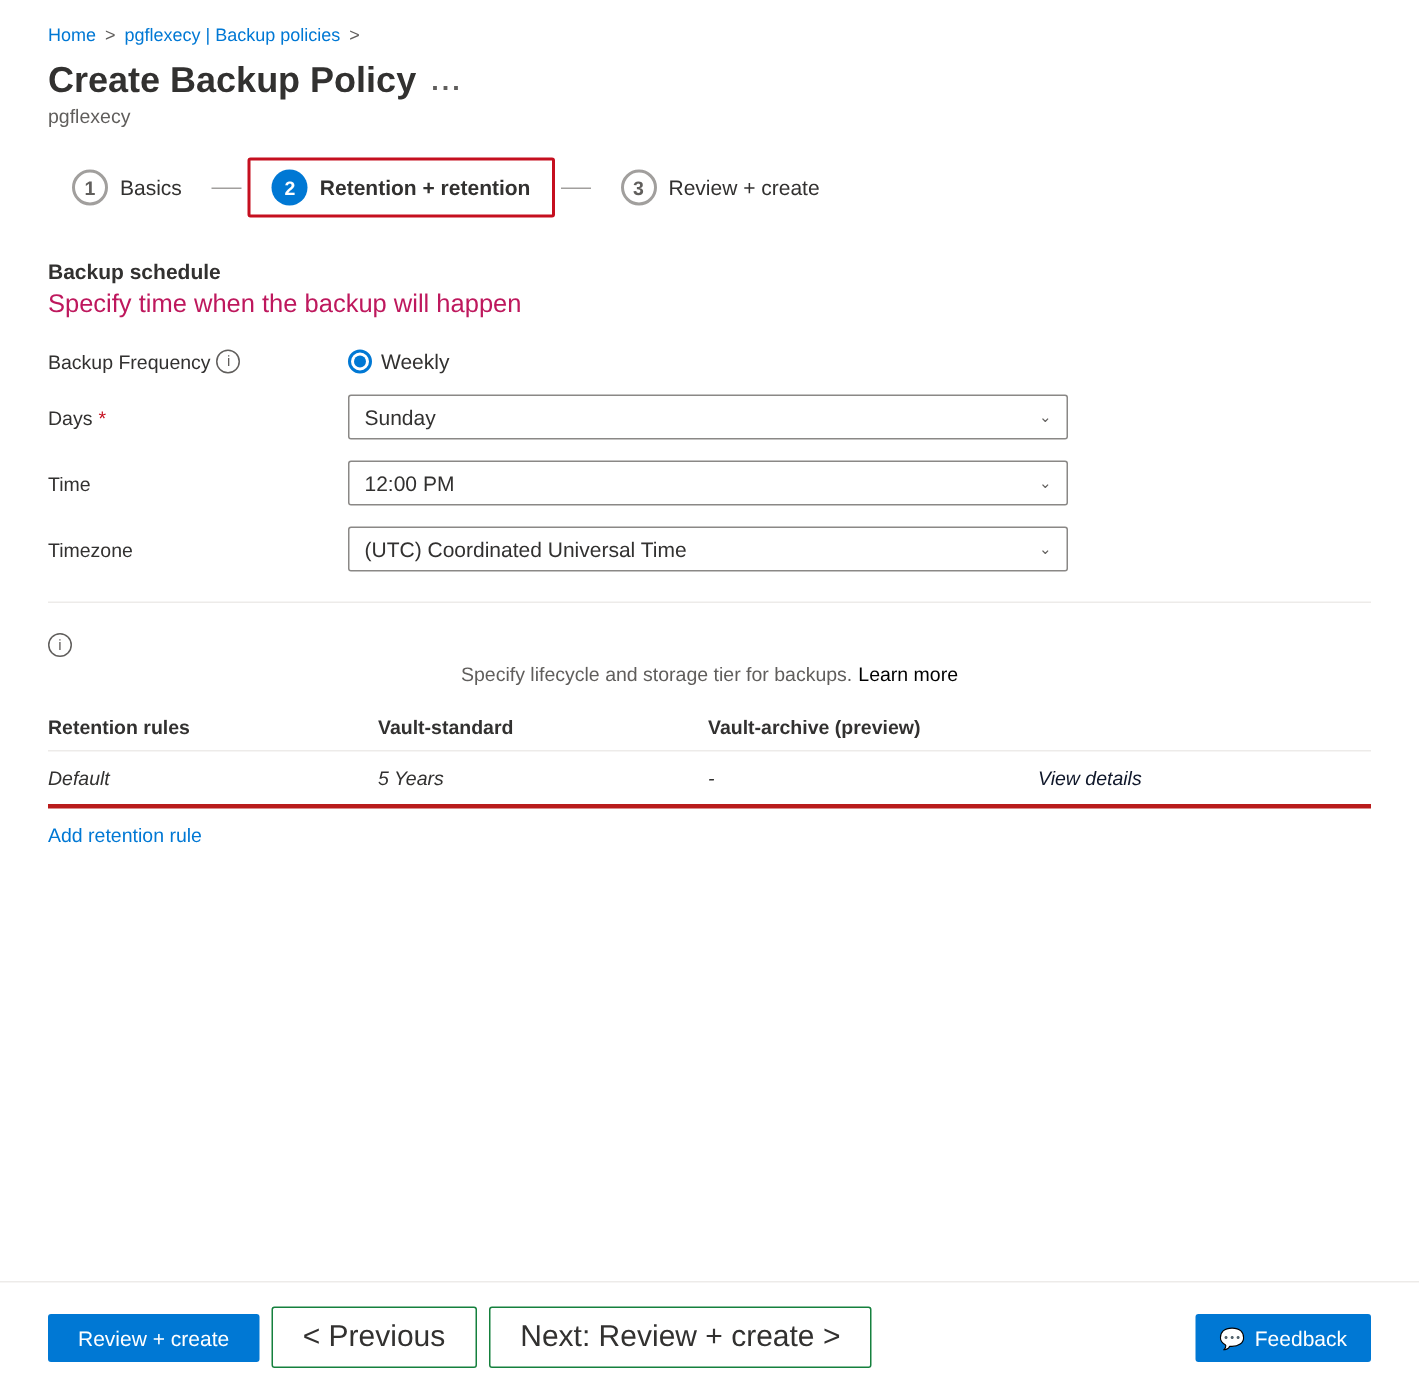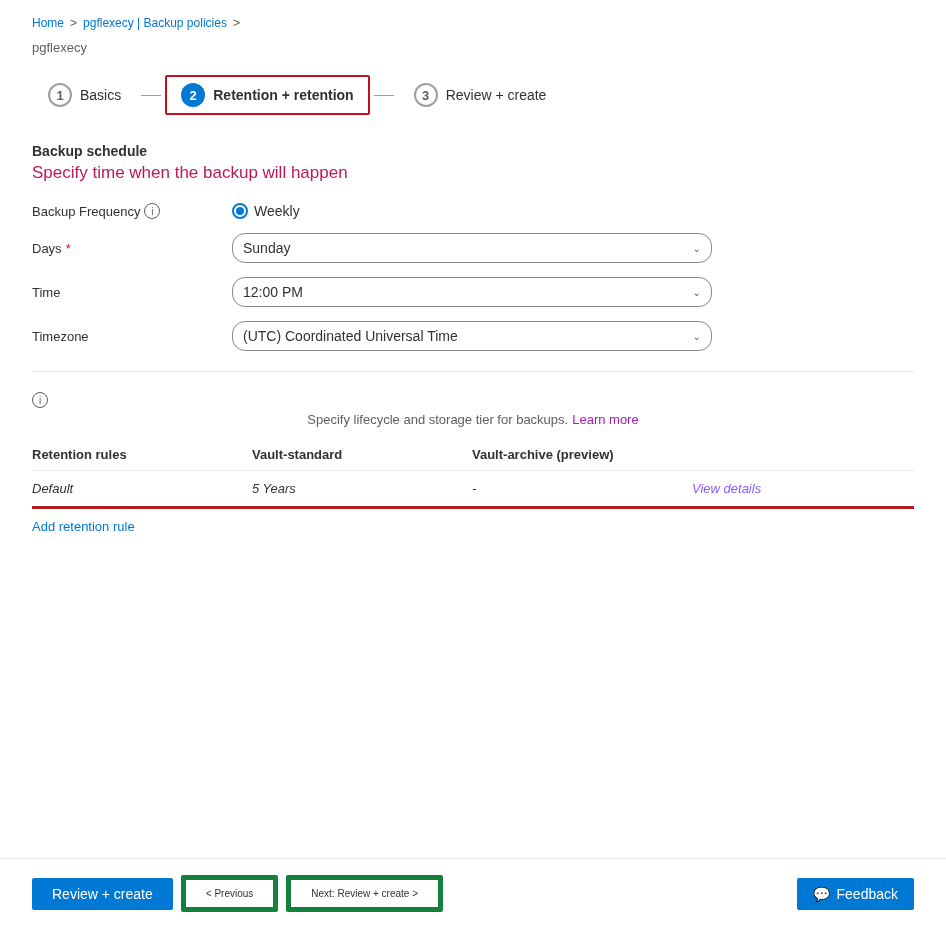--- a/index.html
+++ b/index.html
@@ -167,21 +167,21 @@
     .radio-dot-inner {
       width: 8px;
       height: 8px;
       border-radius: 50%;
       background: #0078d4;
     }
     .select-box {
       width: 100%;
       max-width: 480px;
       border: 1px solid #8a8886;
-      border-radius: 13px;
+      border-radius: 2px;
       padding: 6px 10px;
       display: flex;
       align-items: center;
       justify-content: space-between;
       cursor: pointer;
       background: #fff;
     }
     .chevron-down {
       font-size: 10px;
       color: #605e5c;
@@ -214,28 +214,28 @@
       border-bottom: 3px solid #b91c1c;
       align-items: center;
       font-style: italic;
     }
     .table-cell {
       font-size: 13px;
       color: #323130;
     }
     .table-cell-link {
       font-size: 13px;
-      color: #8b5cf6;
+      color: #0f172a;
       cursor: pointer;
       text-decoration: none;
       text-align: center;
       padding-right: 8px;
     }
     .learn-more {
-      color: #a21caf;
+      color: #000000;
       text-decoration: none;
       font-size: 13px;
     }
     .add-rule-link {
       color: #0078d4;
       text-decoration: none;
       font-size: 13px;
       cursor: pointer;
       display: inline-block;
       margin-top: 10px;
@@ -254,23 +254,23 @@
       color: #fff;
       border: none;
       padding: 8px 20px;
       font-size: 14px;
       border-radius: 2px;
       cursor: pointer;
     }
     .btn-secondary {
       background: #fff;
       color: #323130;
-      border: 5px solid #15803d;
+      border: 1px solid #15803d;
       padding: 8px 20px;
-      font-size: 10px;
+      font-size: 20px;
       border-radius: 2px;
       cursor: pointer;
     }
     .btn-feedback {
       background: #0078d4;
       color: #fff;
       border: none;
       padding: 8px 16px;
       font-size: 14px;
       border-radius: 2px;
@@ -305,20 +305,24 @@
 <div class="main-content">
   
   <div class="breadcrumb">
     <a href="#">Home</a>
     <span class="breadcrumb-sep">&gt;</span>
     <a href="#">pgflexecy | Backup policies</a>
     <span class="breadcrumb-sep">&gt;</span>
   </div>
 
   
+  <div class="page-title">
+    <span>Create Backup Policy</span>
+    <span class="ellipsis">...</span>
+  </div>
   <div class="subtitle">pgflexecy</div>
 
   
   <div class="wizard-steps">
     <div class="step step-inactive">
       <div class="step-number">1</div>
       <span class="step-label">Basics</span>
     </div>
     <div class="step-separator"></div>
     <div class="step step-active">

